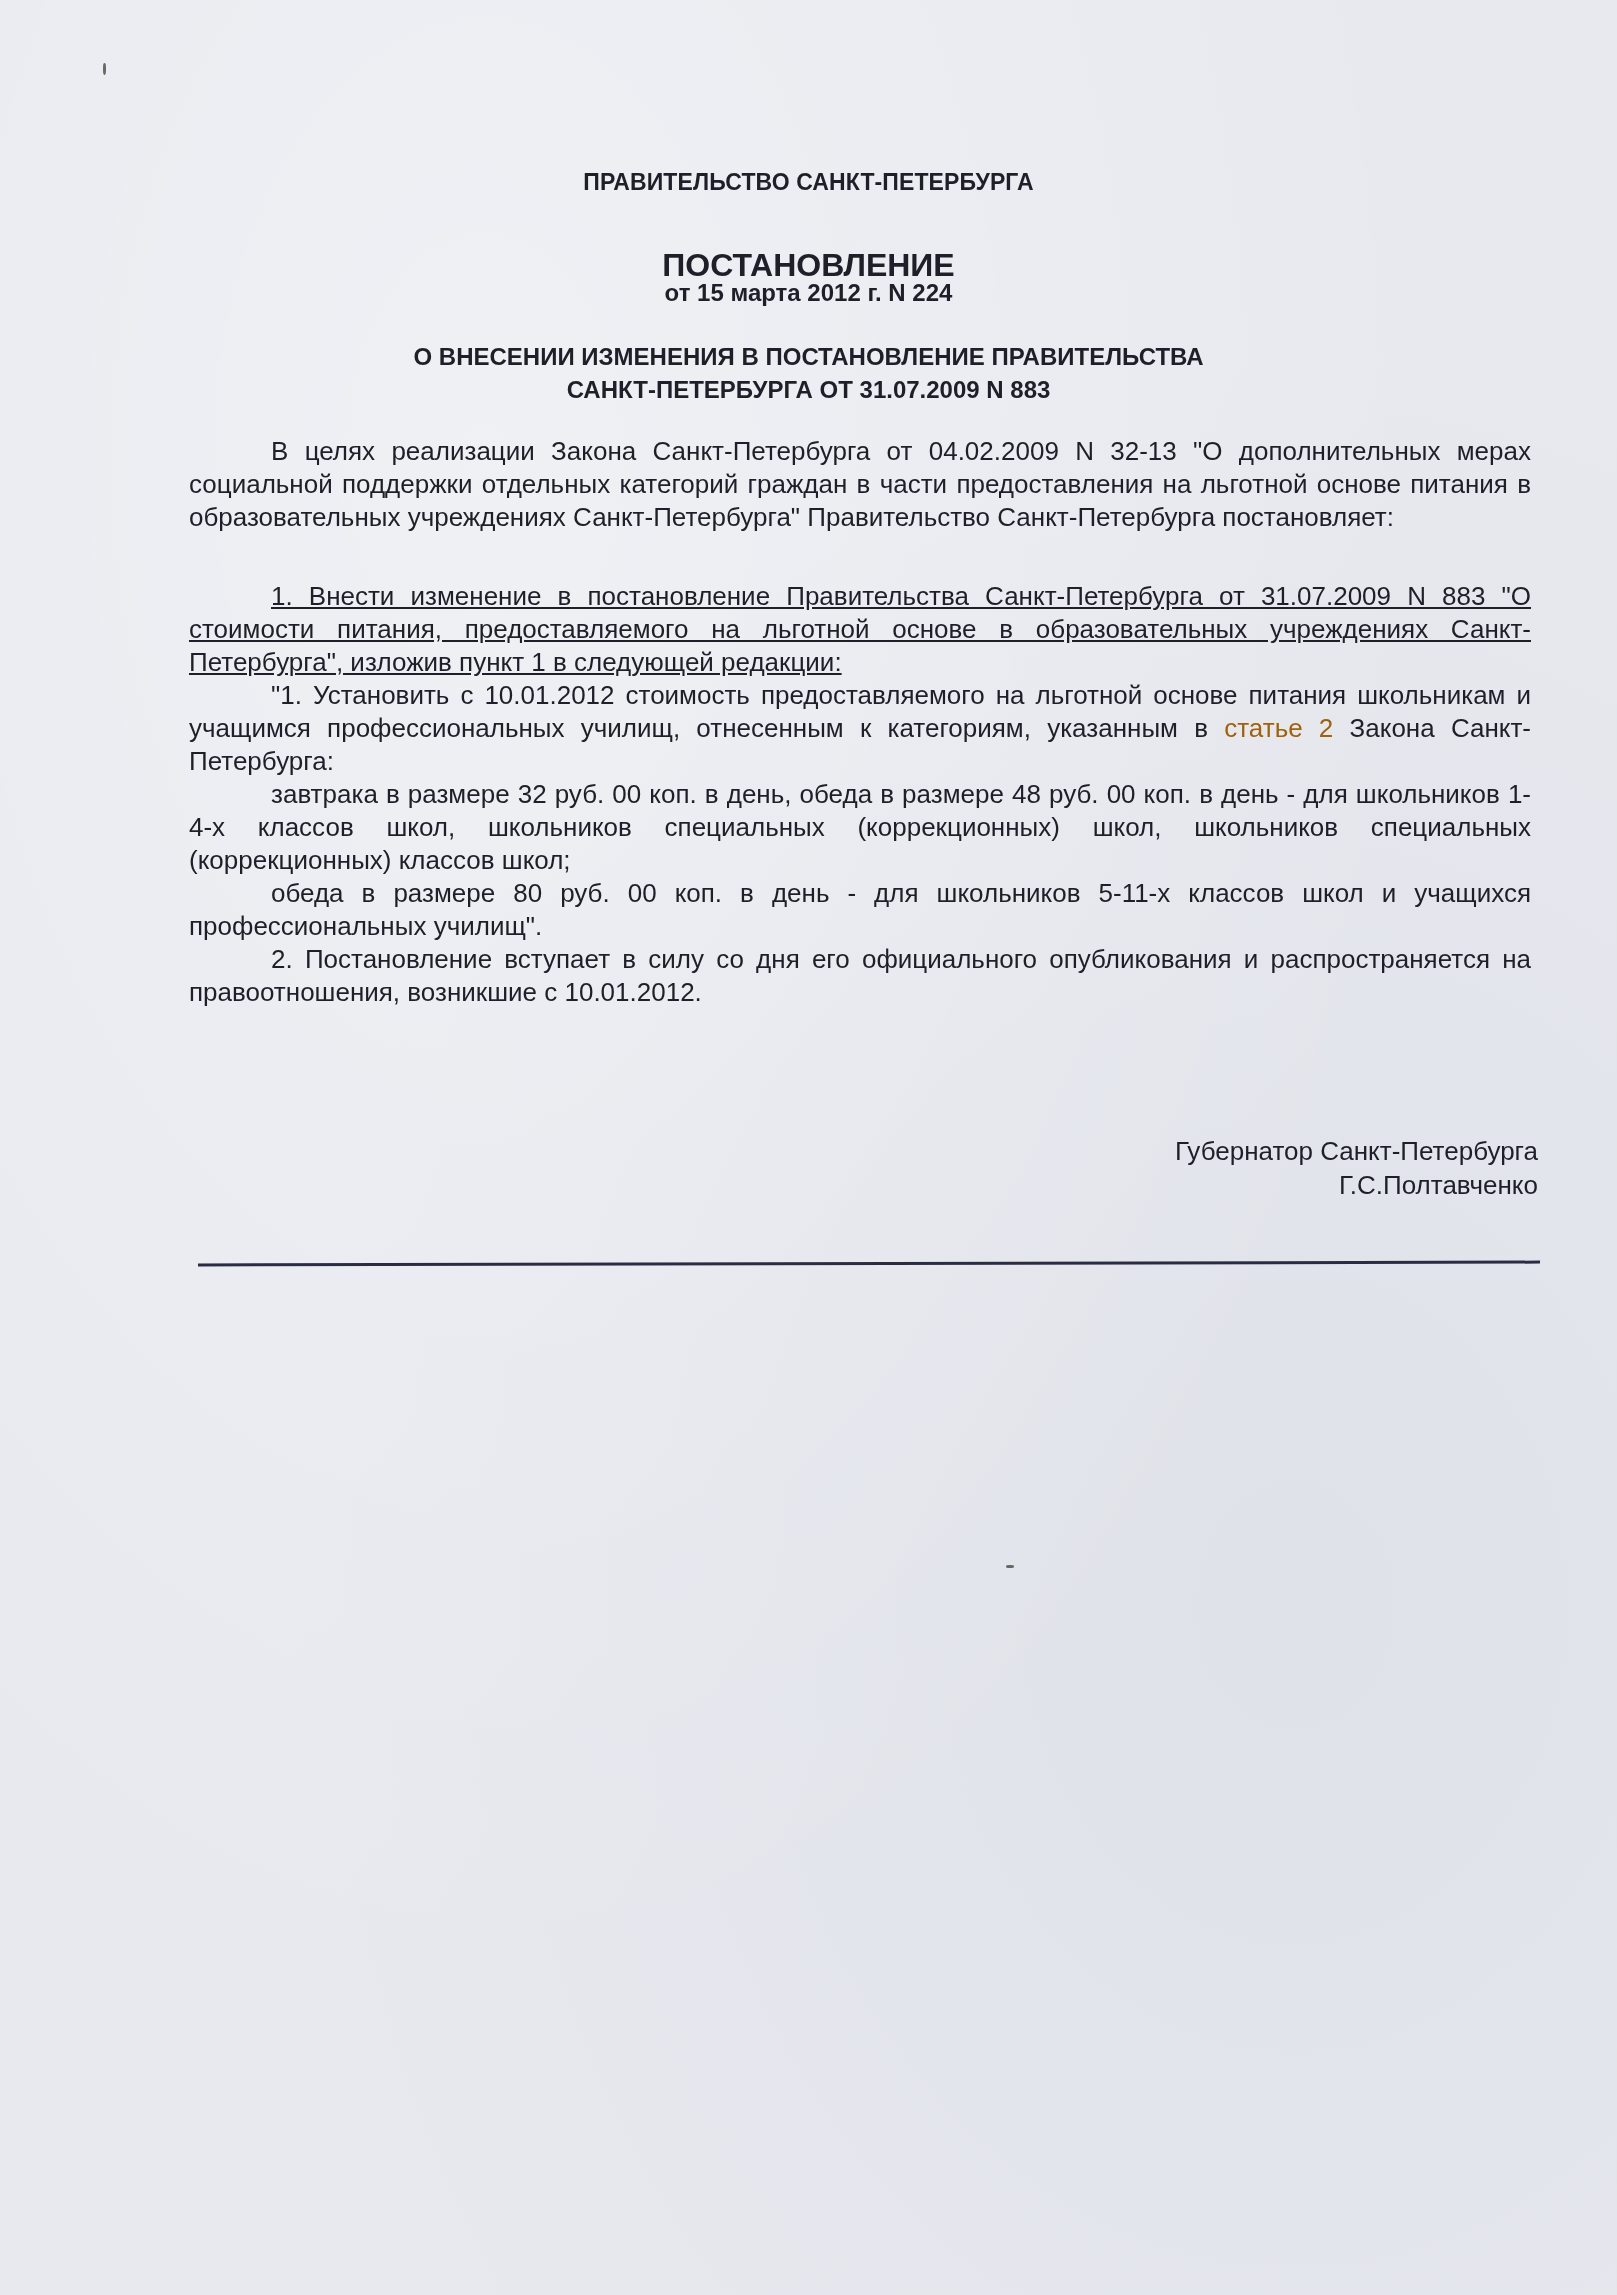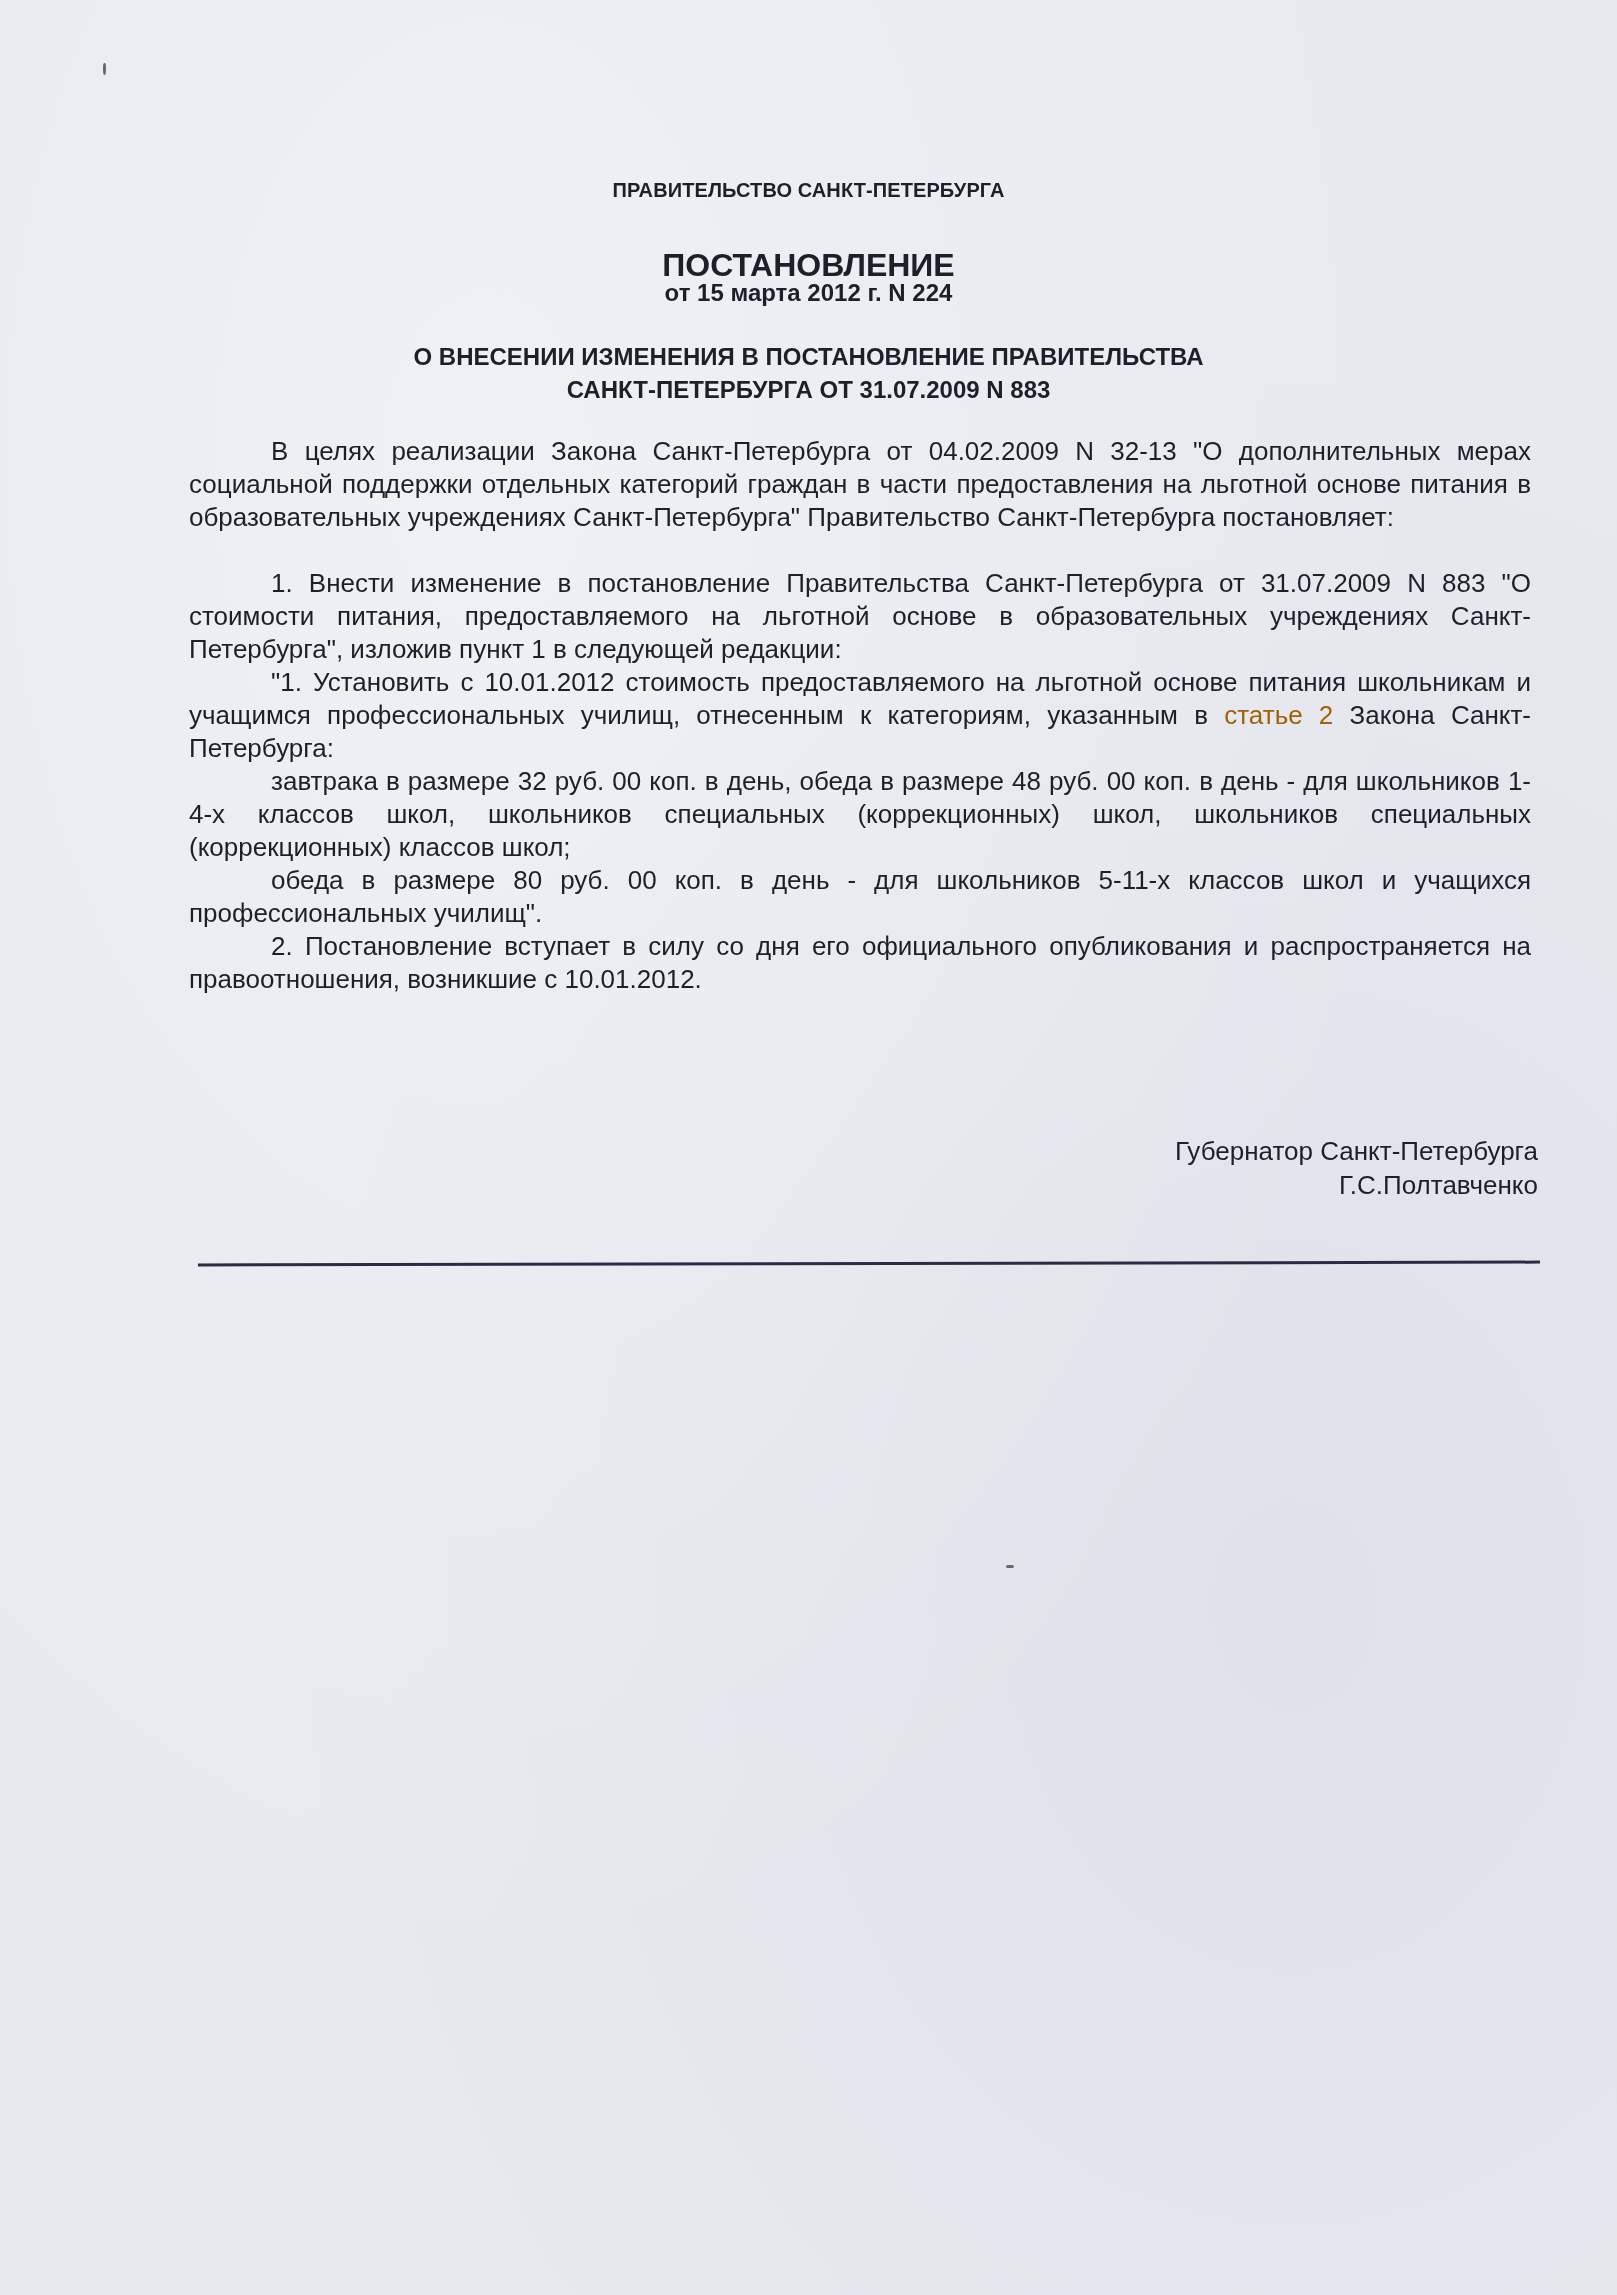--- a/index.html
+++ b/index.html
@@ -12,32 +12,32 @@
     font-family: "Liberation Sans", sans-serif;
     color: #1f1f29;
     position: relative;
   }
   .page { position: absolute; left: 0; top: 0; width: 1617px; height: 2295px; }
   .speck { position: absolute; background: #3b3f3a; border-radius: 40%; opacity: 0.75; }
   .speck.s1 { left: 103px; top: 63px; width: 3.4px; height: 12.3px; }
   .speck.s2 { left: 1006px; top: 1565px; width: 8.2px; height: 3.4px; }
 
   .center { position: absolute; left: 0; width: 1617px; text-align: center; font-weight: bold; }
-  .h-gov { top: 179px; font-size: 20px; letter-spacing: 0.1px; }
+  .h-gov { top: 169px; font-size: 23px; letter-spacing: 0.1px; }
   .h-type { top: 247px; font-size: 32px; }
   .h-date { top: 279px; font-size: 24px; }
   .h-title1 { top: 343px; font-size: 24px; }
   .h-title2 { top: 376px; font-size: 24px; }
 
   .body {
     position: absolute; left: 189px; width: 1342px; top: 435px;
     font-size: 26px; line-height: 33px; text-align: justify;
   }
   .body p { margin: 0; text-indent: 82px; }
-  .body p.gap { margin-top: 33px; }
+  .body p.gap { margin-top: 46px; text-decoration: underline; }
   .body .link { color: #a16207; }
 
   .sign {
     position: absolute; right: 79px; top: 1134px; text-align: right;
     font-size: 26px; line-height: 34px;
   }
   .rule {
     position: absolute; left: 198px; width: 1342px; top: 1262px; height: 2.7px;
     background: #2a2c44; transform: rotate(-0.12deg);
   }

